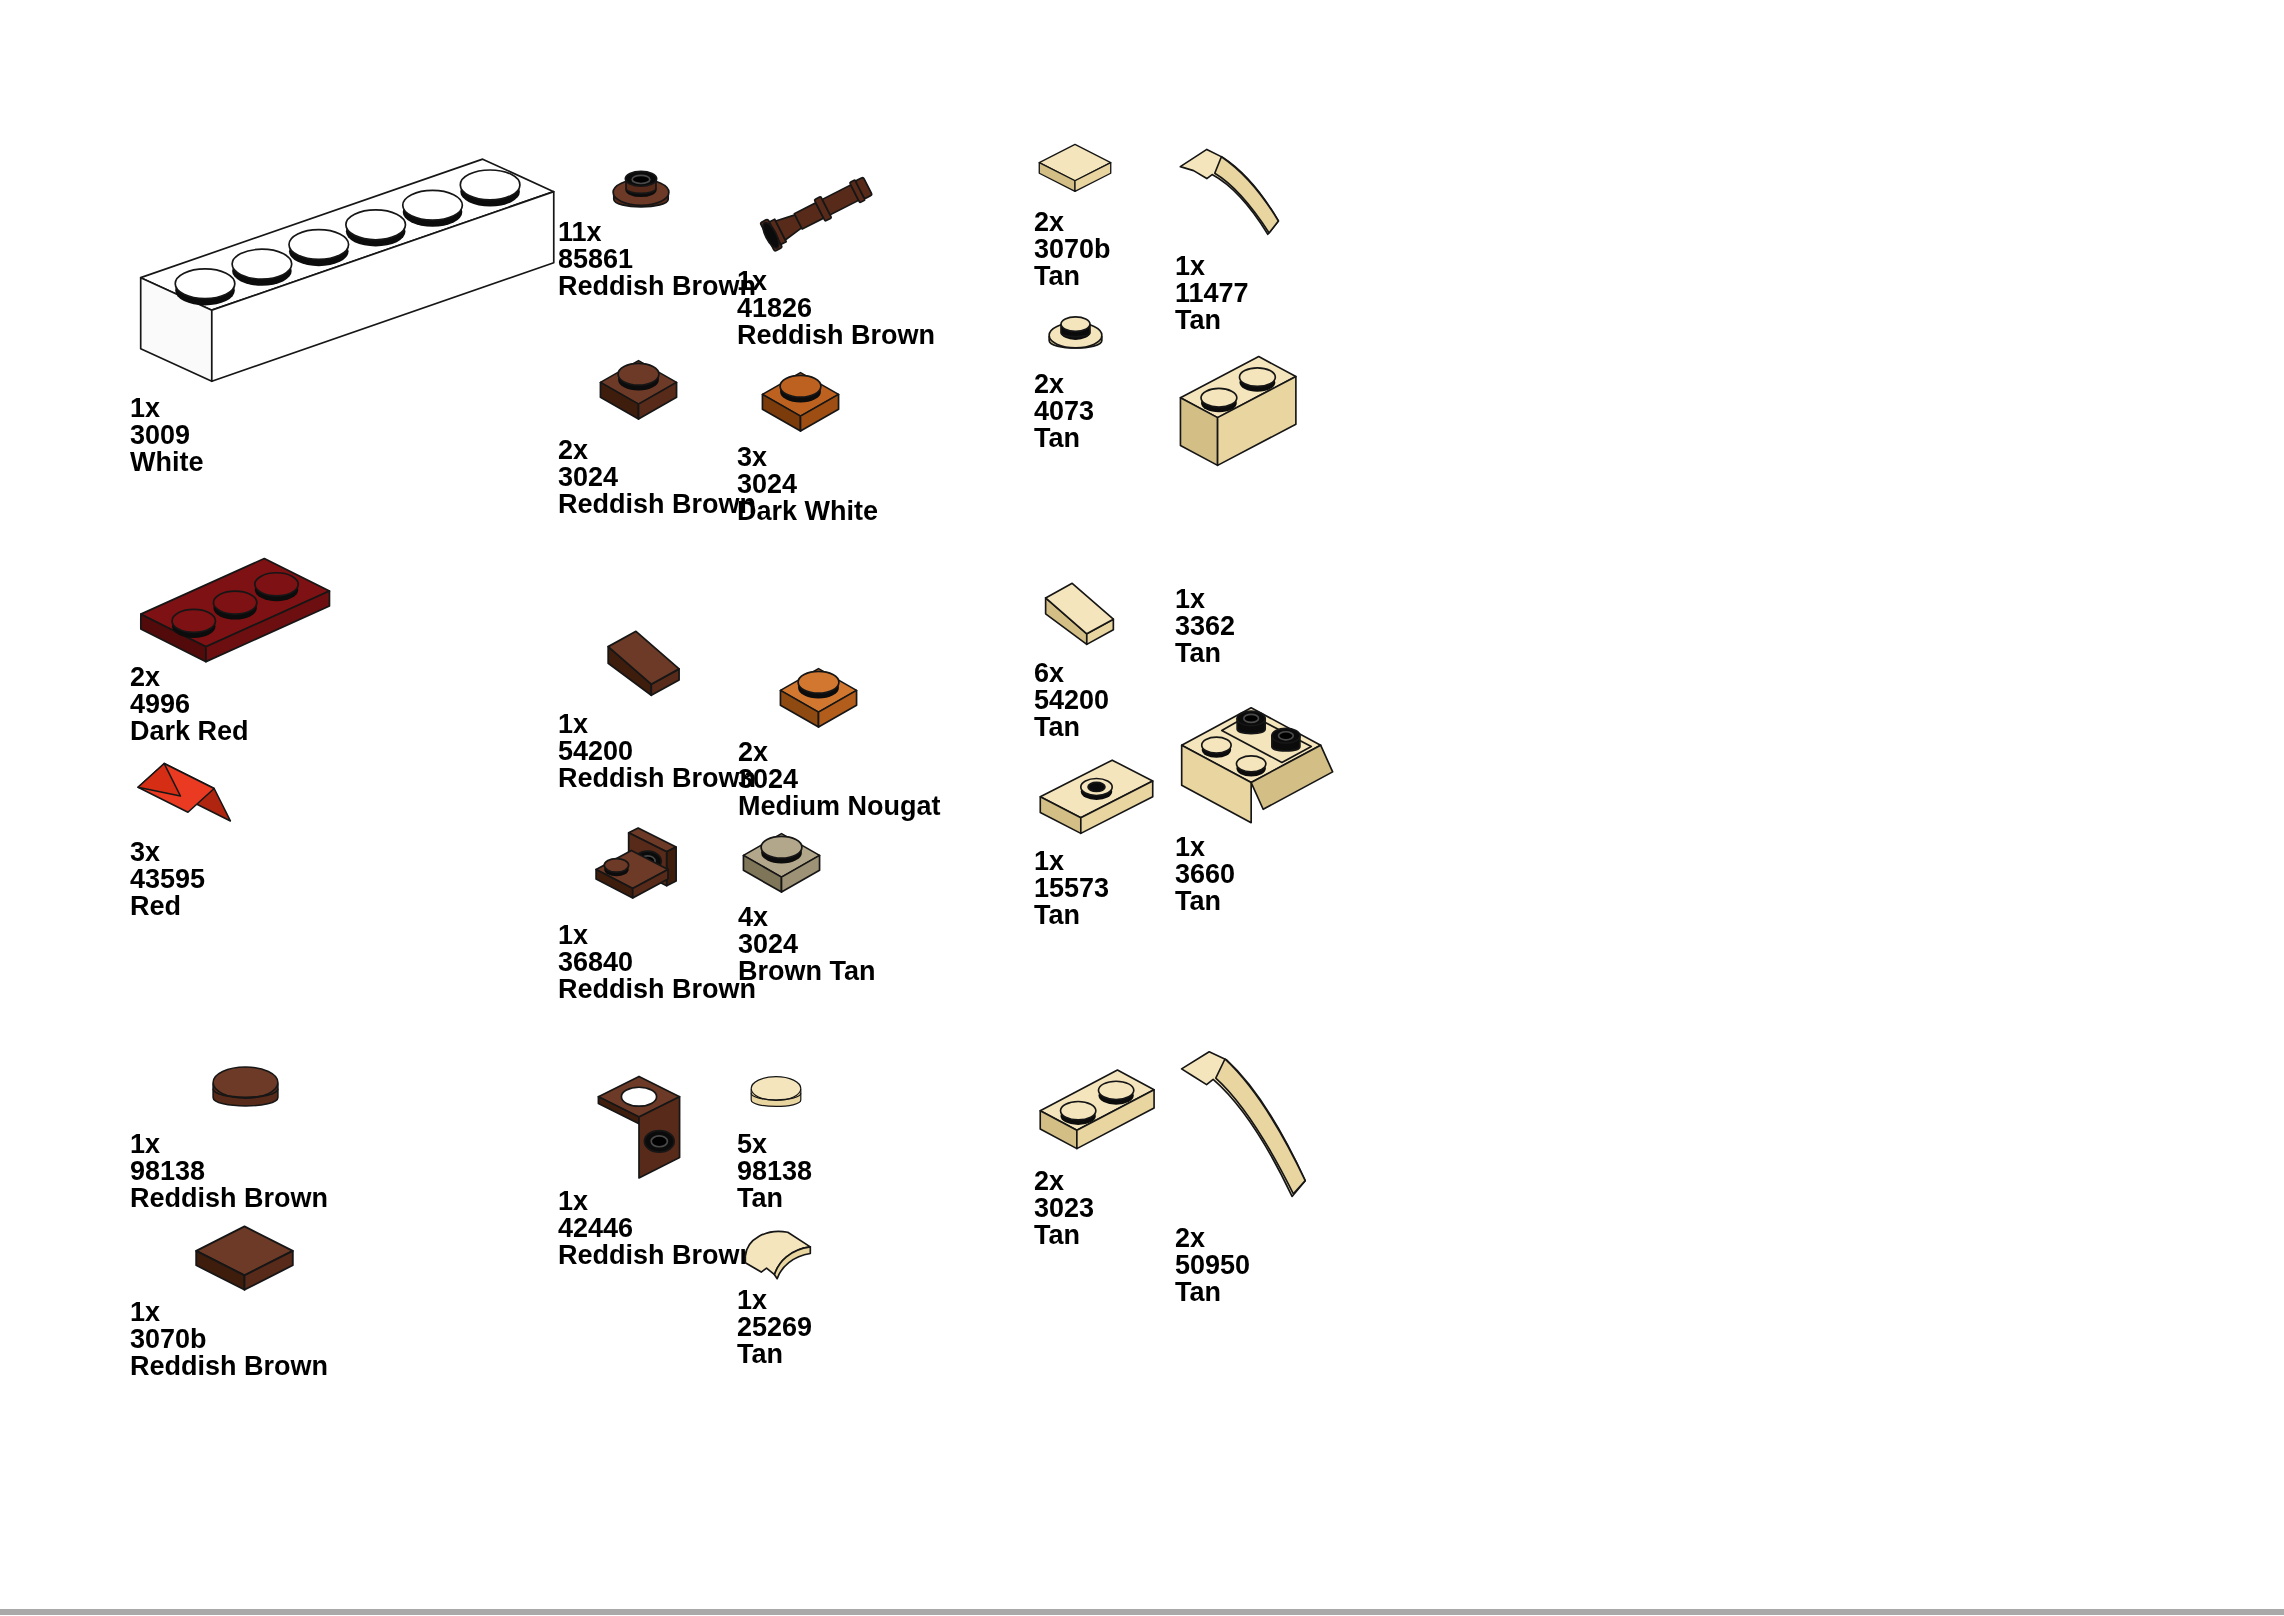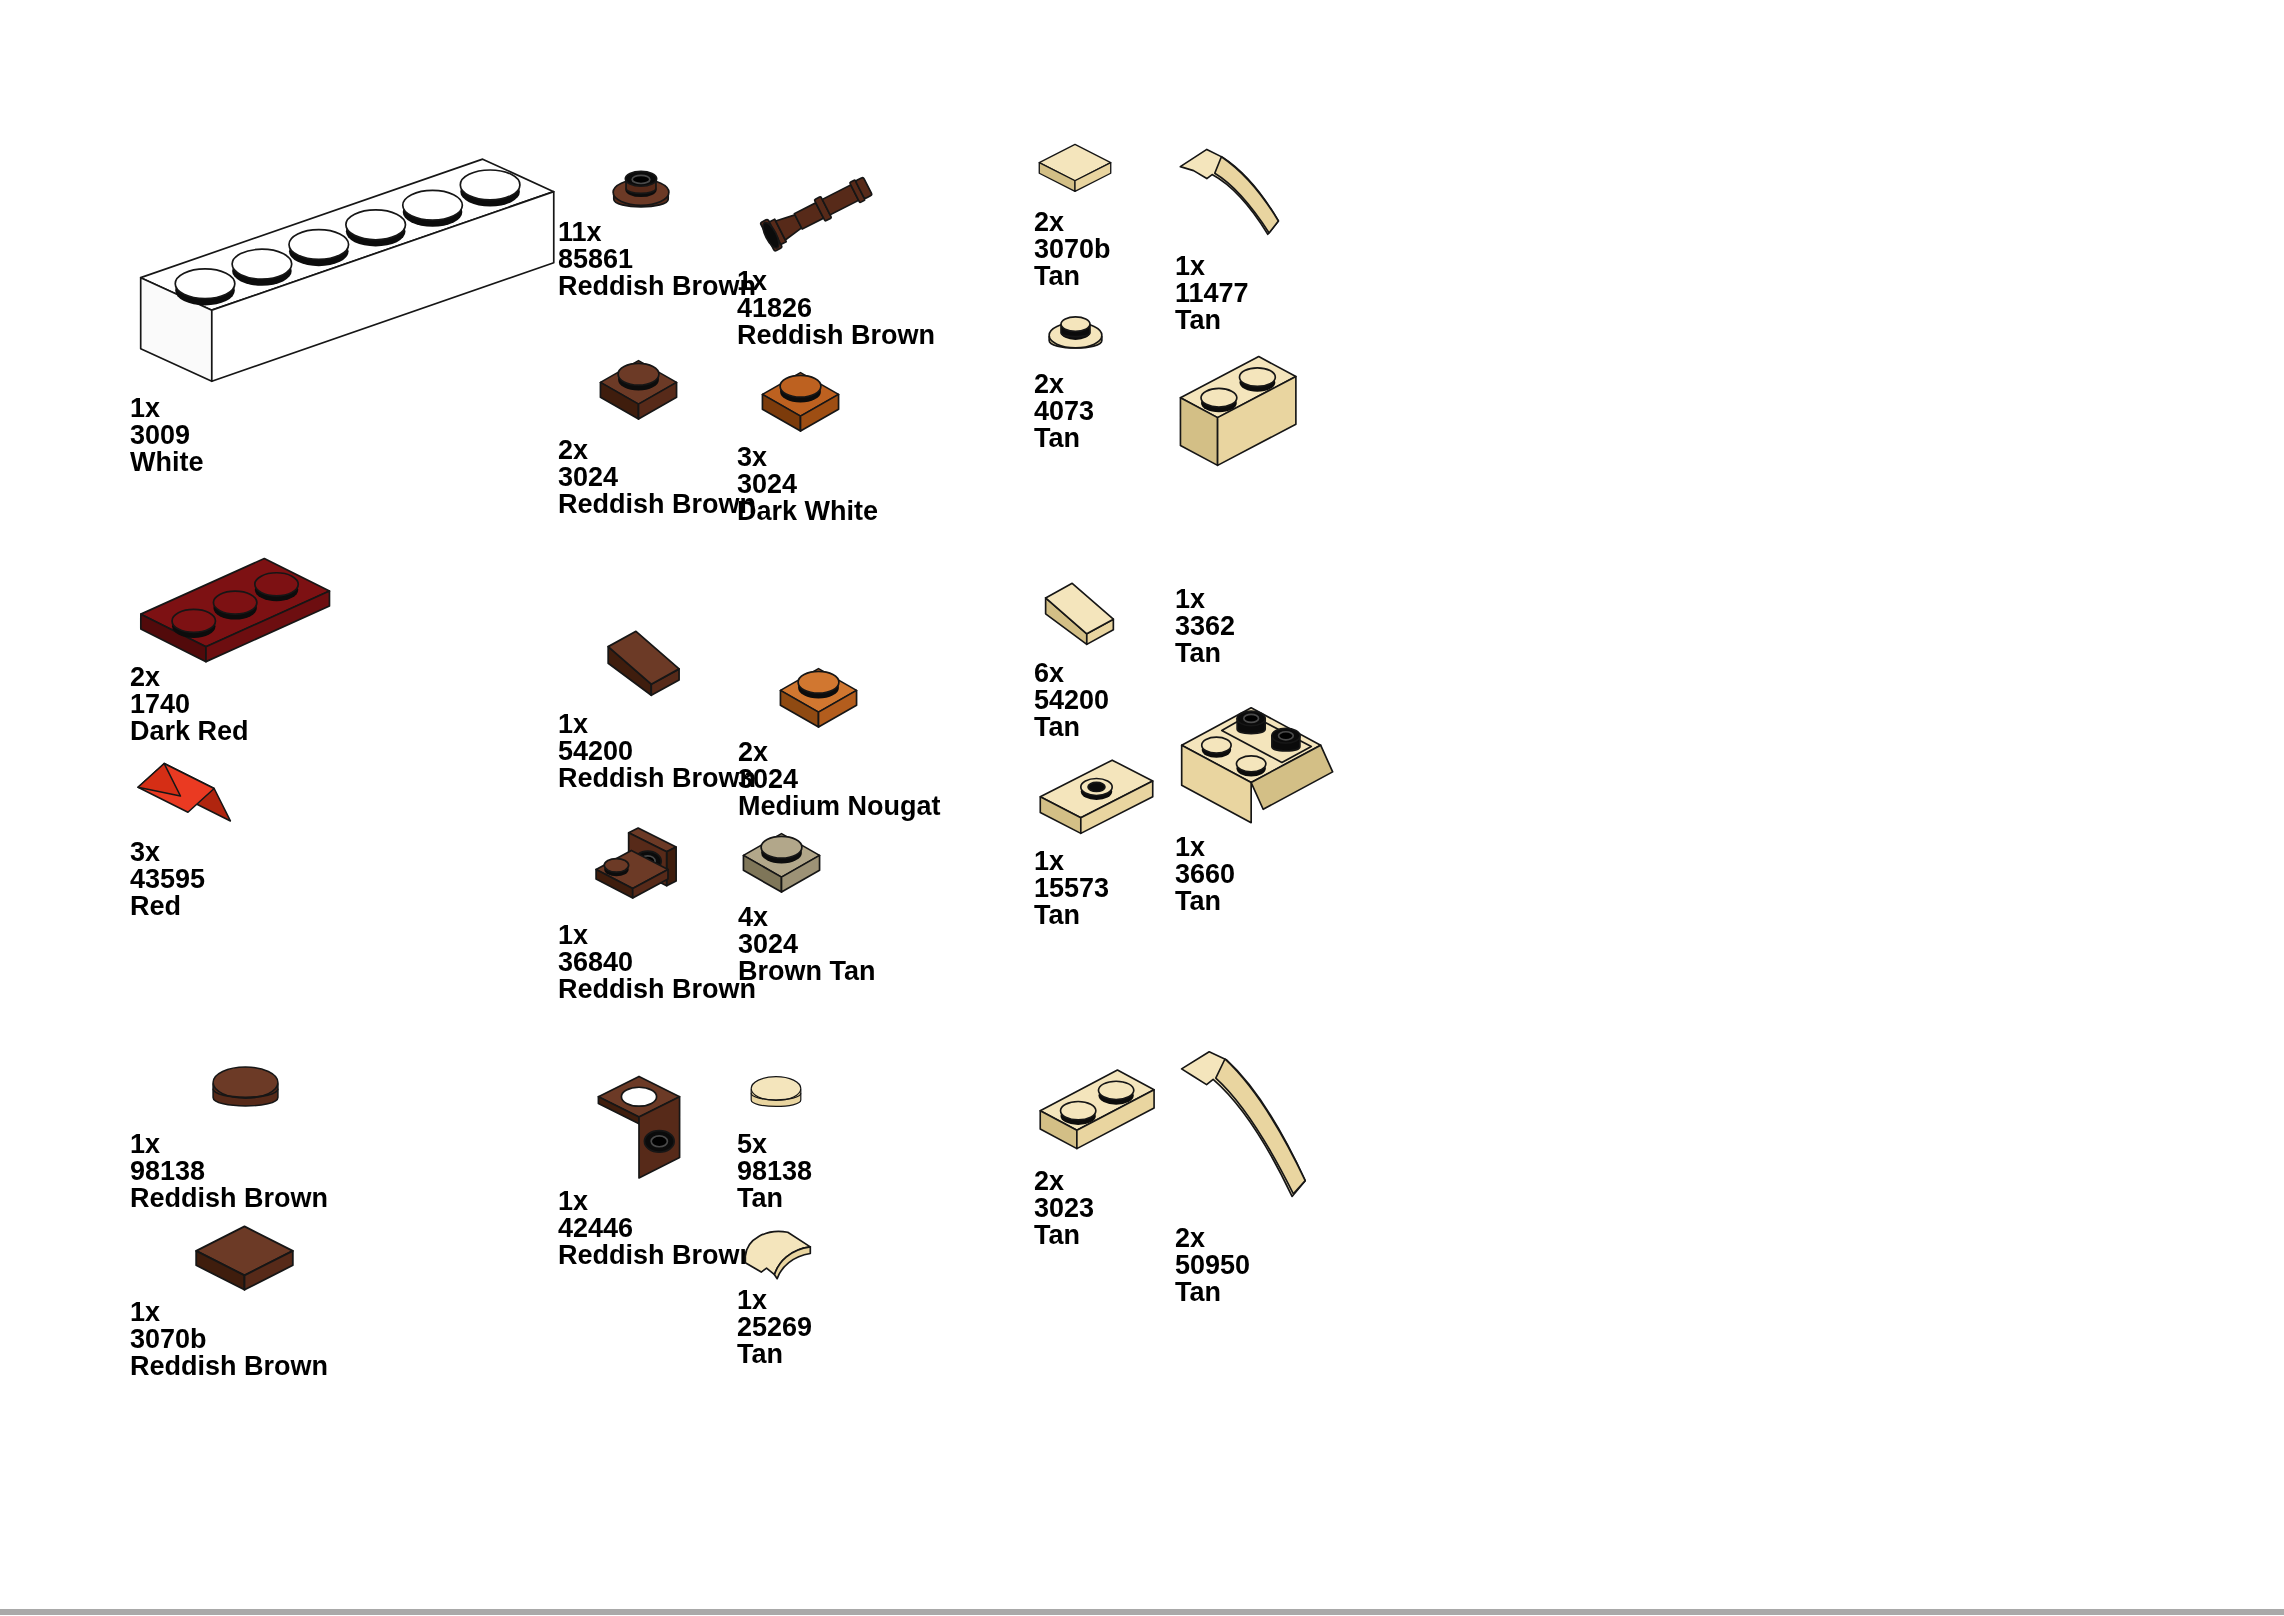--- a/index.html
+++ b/index.html
@@ -106,21 +106,21 @@
   <svg class="pimg c-darkred" style="left:4.1px" width="224" height="114" viewBox="0 0 330 168">
     <polygon class="ft" points="10,96 192,14 288,62 106,144"></polygon>
     <polygon class="fd" points="10,96 10,118 106,166 106,144"></polygon>
     <polygon class="fm" points="106,144 106,166 288,84 288,62"></polygon>
     <use href="#stud32" x="88" y="106"></use>
       <use href="#stud32" x="149" y="79"></use>
       <use href="#stud32" x="210" y="52"></use>
   </svg>
   <div class="lab" style="top:115px">
     <div>2x</div>
-    <div>1740</div>
+    <div>4996</div>
     <div>Dark Red</div>
   </div>
 </div>
 
 <div class="item" style="left:130px;top:756px;">
   <svg class="pimg c-red" style="left:2.7px" width="103" height="70" viewBox="0 0 165 112">
     <polygon class="fd" points="50,12 130,52 156,104 76,64"></polygon>
     <polygon class="ft" points="50,12 130,52 88,90 8,50"></polygon>
     <polygon class="fm" points="50,12 8,50 76,64"></polygon>
   </svg>

